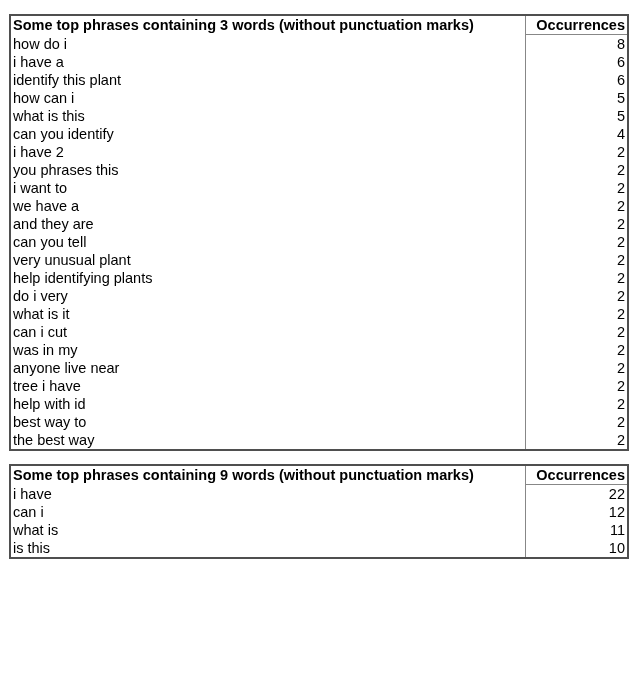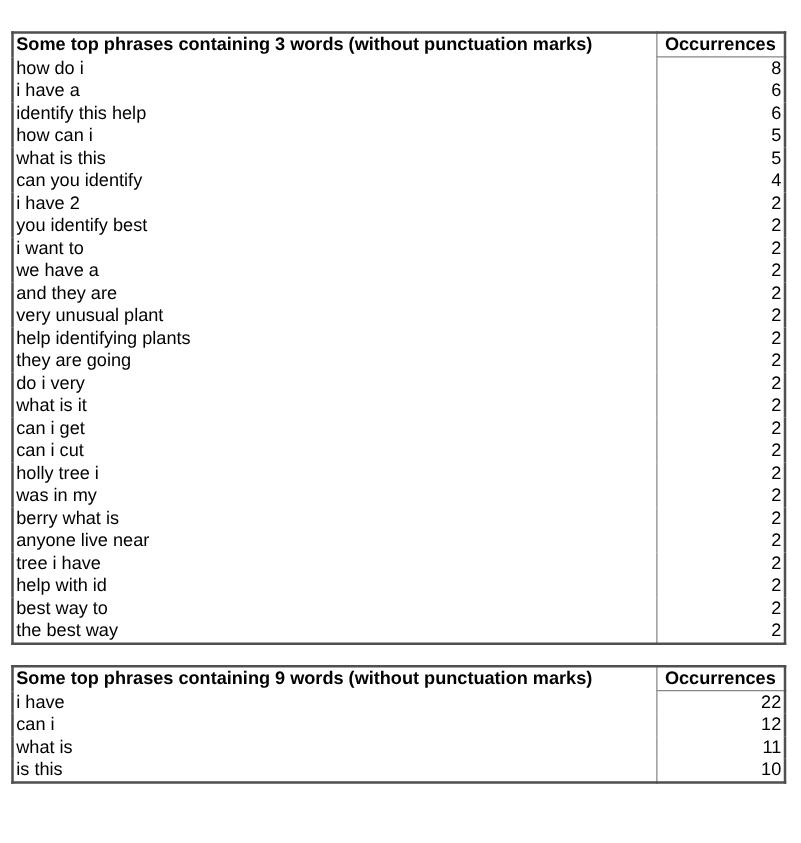--- a/index.html
+++ b/index.html
@@ -14,42 +14,42 @@
     font-family: "Liberation Sans", sans-serif;
     font-size: 14.5px;
     color: #000000;
     box-sizing: border-box;
     padding: 9px 0 0 9px;
   }
   table.phrase-table {
     border-collapse: collapse;
     table-layout: fixed;
     width: 618px;
-    margin: 16px 0 13px 0;
+    margin: 5px 0 13px 0;
     border: 2px solid #4f4f4f;
   }
   table.phrase-table col.c-phrase { width: 515px; }
   table.phrase-table col.c-occ    { width: 103px; }
   table.phrase-table tr { height: 18px; }
   table.phrase-table th,
   table.phrase-table td {
     padding: 0 2px;
     line-height: 18px;
     white-space: nowrap;
     overflow: hidden;
     font-weight: normal;
     vertical-align: middle;
   }
   table.phrase-table th { font-weight: bold; }
   th.phrase, td.phrase { text-align: left; }
   th.occ, td.occ {
     text-align: right;
     border-left: 1px solid #878787;
   }
-  th.occ { border-bottom: 1px solid #878787; text-align: center; }
+  th.occ { border-bottom: 1px solid #878787; }
 </style>
 </head>
 <body>
 
 <table class="phrase-table">
   <colgroup>
       <col class="c-phrase">
       <col class="c-occ">
     </colgroup>
   <thead>
@@ -61,93 +61,81 @@
   <tbody>
       <tr>
         <td class="phrase">how do i</td>
         <td class="occ">8</td>
       </tr>
       <tr>
         <td class="phrase">i have a</td>
         <td class="occ">6</td>
       </tr>
       <tr>
-        <td class="phrase">identify this help</td>
+        <td class="phrase">identify this plant</td>
         <td class="occ">6</td>
       </tr>
       <tr>
         <td class="phrase">how can i</td>
         <td class="occ">5</td>
       </tr>
       <tr>
         <td class="phrase">what is this</td>
         <td class="occ">5</td>
       </tr>
       <tr>
         <td class="phrase">can you identify</td>
         <td class="occ">4</td>
       </tr>
       <tr>
         <td class="phrase">i have 2</td>
         <td class="occ">2</td>
       </tr>
       <tr>
-        <td class="phrase">you identify best</td>
+        <td class="phrase">you phrases this</td>
         <td class="occ">2</td>
       </tr>
       <tr>
         <td class="phrase">i want to</td>
         <td class="occ">2</td>
       </tr>
       <tr>
         <td class="phrase">we have a</td>
         <td class="occ">2</td>
       </tr>
       <tr>
         <td class="phrase">and they are</td>
         <td class="occ">2</td>
       </tr>
       <tr>
+        <td class="phrase">can you tell</td>
+        <td class="occ">2</td>
+      </tr>
+      <tr>
         <td class="phrase">very unusual plant</td>
         <td class="occ">2</td>
       </tr>
       <tr>
         <td class="phrase">help identifying plants</td>
-        <td class="occ">2</td>
-      </tr>
-      <tr>
-        <td class="phrase">they are going</td>
         <td class="occ">2</td>
       </tr>
       <tr>
         <td class="phrase">do i very</td>
         <td class="occ">2</td>
       </tr>
       <tr>
         <td class="phrase">what is it</td>
         <td class="occ">2</td>
       </tr>
       <tr>
-        <td class="phrase">can i get</td>
-        <td class="occ">2</td>
-      </tr>
-      <tr>
         <td class="phrase">can i cut</td>
         <td class="occ">2</td>
       </tr>
       <tr>
-        <td class="phrase">holly tree i</td>
-        <td class="occ">2</td>
-      </tr>
-      <tr>
         <td class="phrase">was in my</td>
-        <td class="occ">2</td>
-      </tr>
-      <tr>
-        <td class="phrase">berry what is</td>
         <td class="occ">2</td>
       </tr>
       <tr>
         <td class="phrase">anyone live near</td>
         <td class="occ">2</td>
       </tr>
       <tr>
         <td class="phrase">tree i have</td>
         <td class="occ">2</td>
       </tr>

